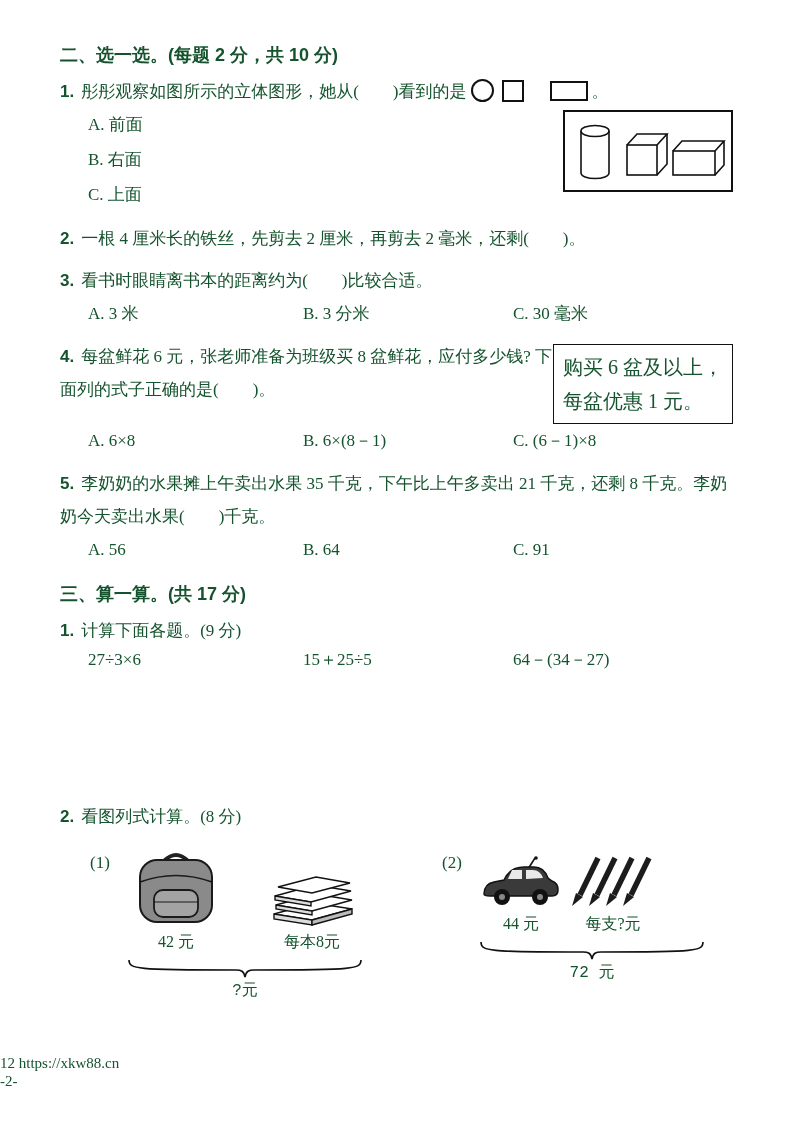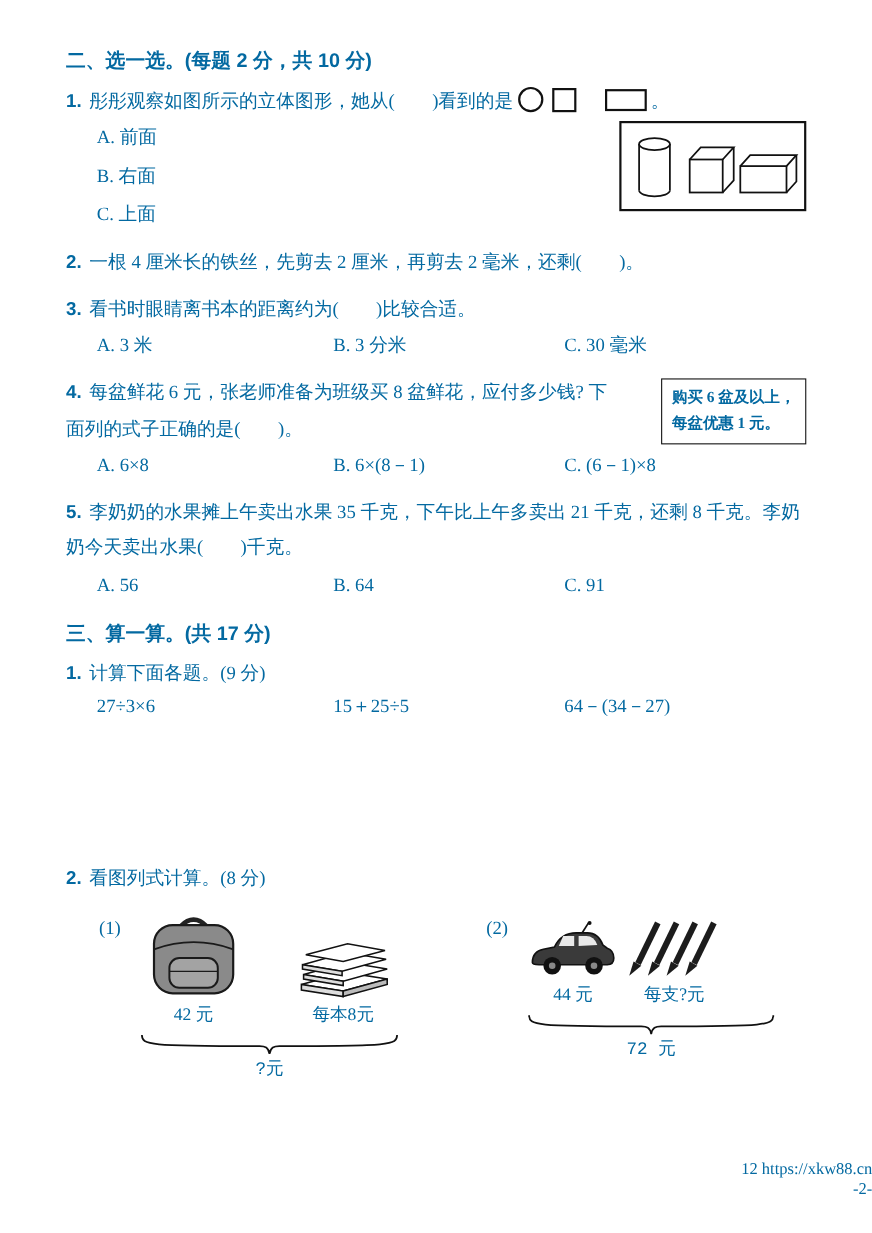--- a/index.html
+++ b/index.html
@@ -2,21 +2,21 @@
 <html><head>
 <meta charset="utf-8">
 <style>
   * { margin:0; padding:0; box-sizing:border-box; }
   html,body { background:#e8e8e8; }
   .page {
     position:relative;
     width:793px; height:1121px;
     margin:0 auto;
     background:#ffffff;
-    color:#0369a1;
+    color:#14532d;
     font-family:"Liberation Serif", serif;
     font-size:17px;
     line-height:1.55;
     padding:42px 60px 0 60px;
     overflow:hidden;
   }
   .sec-title {
     font-family:"Liberation Sans", sans-serif;
     font-weight:700;
     font-size:18px;
@@ -45,44 +45,43 @@
 
   .opt-row { display:flex; padding-left:28px; line-height:2.0; }
   .opt-row .o1 { width:215px; }
   .opt-row .o2 { width:210px; }
 
   .q4-flex { display:flex; justify-content:space-between; align-items:flex-start; }
   .q4-text { width:505px; }
   .note-box {
     border:1.8px solid #111;
     padding:5px 9px;
-    font-size:14px;
+    font-size:20px;
     line-height:1.7;
     margin-top:3px;
     white-space:nowrap;
-    font-weight:bold;
   }
 
   .expr-row { display:flex; padding-left:28px; margin-bottom:128px; }
   .expr-row .e1 { width:215px; }
   .expr-row .e2 { width:210px; }
 
   .pic-row { display:flex; padding-left:30px; margin-top:14px; }
   .sub { display:flex; }
   .sub-label { width:36px; padding-top:2px; }
   .sub-left { width:352px; }
   .pic-items { display:flex; align-items:flex-end; }
   .pic-item { display:flex; flex-direction:column; align-items:center; }
   .price-label { font-size:16px; margin-top:2px; text-align:center; }
   .brace-wrap { text-align:center; }
   .total-label { text-align:center; font-size:16px; margin-top:1px;font-family:Liberation Mono, monospace; }
 
   .footer {
     position:absolute; left:0; right:0; bottom:30px;
-    text-align:right;
+    text-align:left;
     font-size:15px;
     line-height:1.25;
   }
   svg { display:block; }
 </style>
 </head>
 <body>
 
 <div class="page">
 

